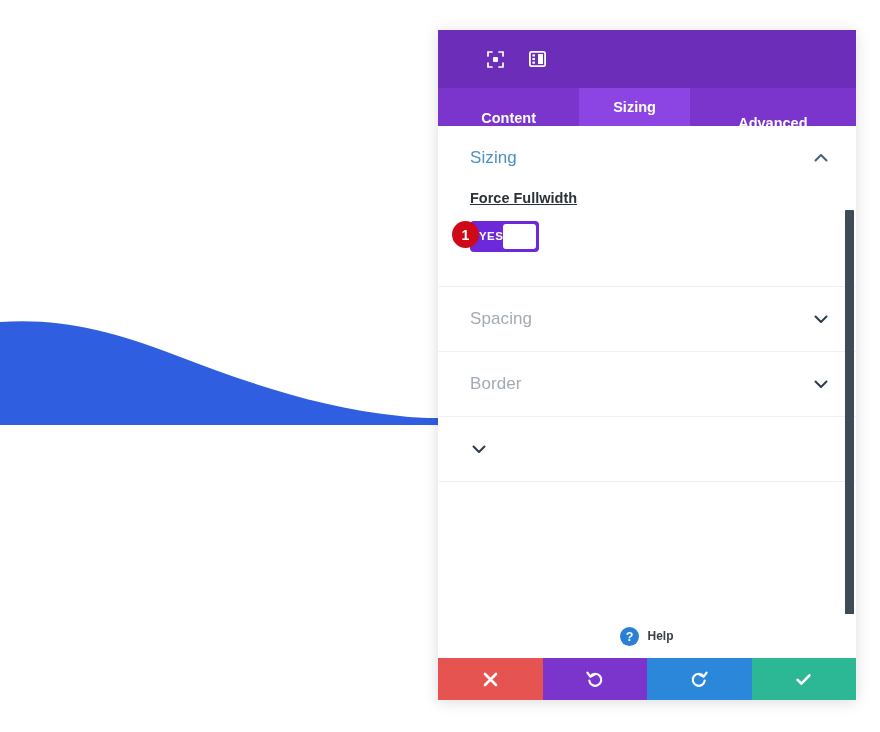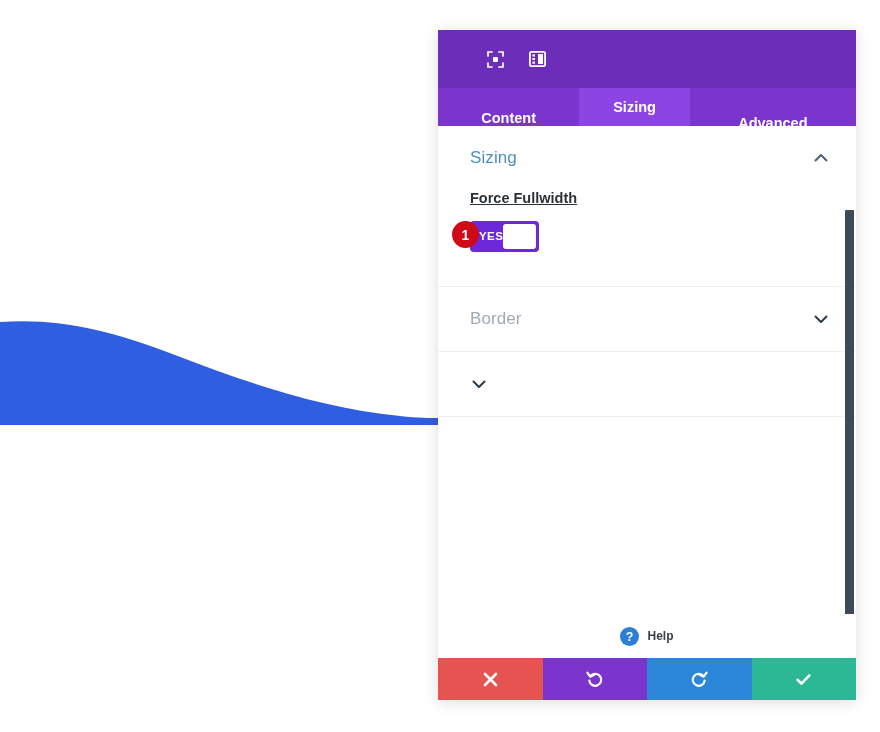--- a/index.html
+++ b/index.html
@@ -294,20 +294,28 @@
         <div class="toggle-row">
           <div id="step-badge">1</div>
           <div id="fullwidth-toggle">
             <span class="toggle-text">YES</span>
             <span class="toggle-knob"></span>
           </div>
         </div>
       </div>
     </div>
 
+    <div class="section">
+      <div class="section-head">
+        <div class="section-title">Spacing</div>
+        <svg class="chev" viewBox="0 0 18 18">
+          <path d="M3.5,6.5 L9,12 L14.5,6.5" stroke="#2c3b4a" stroke-width="2" fill="none" stroke-linecap="round" stroke-linejoin="round"></path>
+        </svg>
+      </div>
+    </div>
 
     <div class="section">
       <div class="section-head">
         <div class="section-title">Border</div>
         <svg class="chev" viewBox="0 0 18 18">
           <path d="M3.5,6.5 L9,12 L14.5,6.5" stroke="#2c3b4a" stroke-width="2" fill="none" stroke-linecap="round" stroke-linejoin="round"></path>
         </svg>
       </div>
     </div>
 

